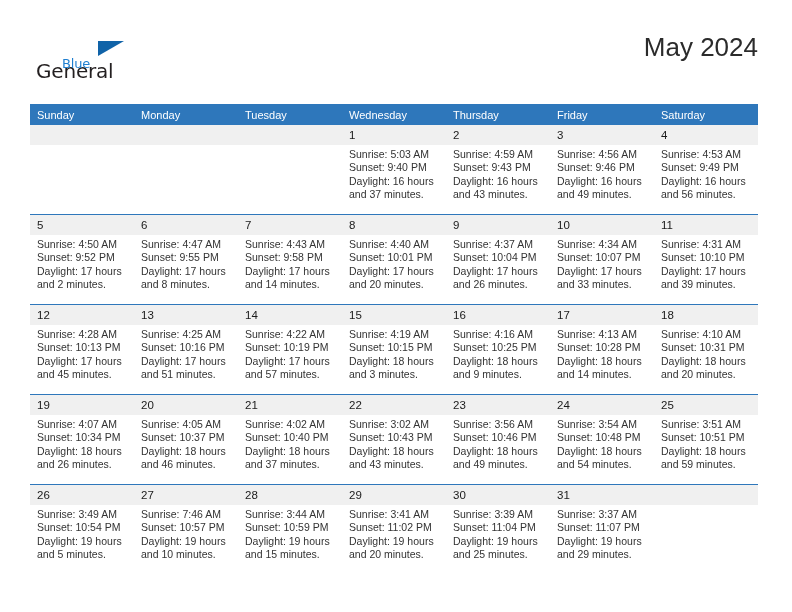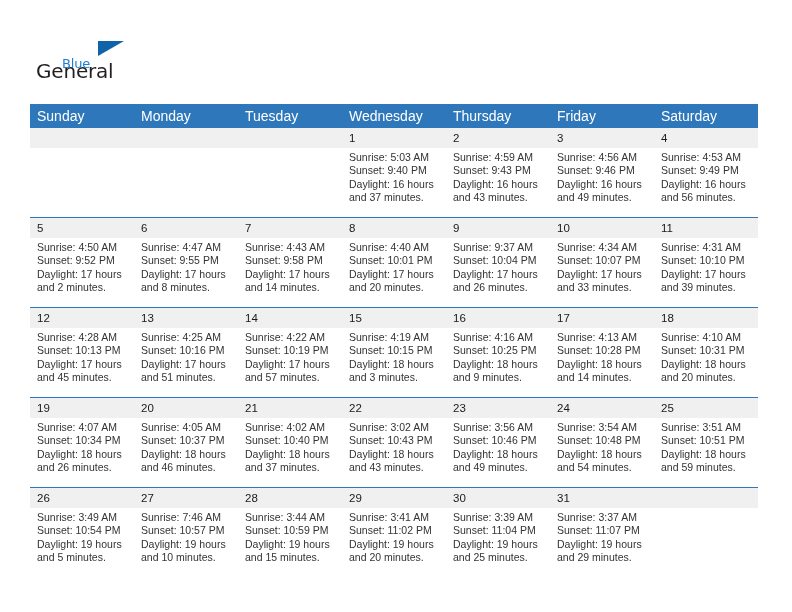--- a/index.html
+++ b/index.html
@@ -91,21 +91,21 @@
     left: 30px;
     top: 104px;
     width: 728px;
     border-collapse: collapse;
     table-layout: fixed;
   }
   .cal th {
     background: #2e77bb;
     color: #ffffff;
     font-weight: normal;
-    font-size: 14px;
+    font-size: 11px;
     text-align: left;
     padding: 4px 0 4px 7px;
     height: 13px;
     border: 0;
   }
   .cal td {
     vertical-align: top;
     padding: 0;
     border: 0;
     border-top: 1px solid #2e77bb;
@@ -145,20 +145,21 @@
 <body>
 
 <div class="page">
 
   <div class="top">
     <div class="brand">
       <span class="brand-general">General</span>
       <span class="brand-tri"></span>
       <span class="brand-blue">Blue</span>
     </div>
+    <div class="title">May 2024</div>
   </div>
 
   <table class="cal">
     <thead>
       <tr id="weekday-row">
           <th>Sunday</th>
           <th>Monday</th>
           <th>Tuesday</th>
           <th>Wednesday</th>
           <th>Thursday</th>
@@ -239,21 +240,21 @@
             <div class="daynum">8</div>
             <div class="info">
               <div>Sunrise: 4:40 AM</div>
               <div>Sunset: 10:01 PM</div>
               <div class="wrap">Daylight: 17 hours and 20 minutes.</div>
             </div>
           </td>
           <td>
             <div class="daynum">9</div>
             <div class="info">
-              <div>Sunrise: 9:37 AM</div>
+              <div>Sunrise: 4:37 AM</div>
               <div>Sunset: 10:04 PM</div>
               <div class="wrap">Daylight: 17 hours and 26 minutes.</div>
             </div>
           </td>
           <td>
             <div class="daynum">10</div>
             <div class="info">
               <div>Sunrise: 4:34 AM</div>
               <div>Sunset: 10:07 PM</div>
               <div class="wrap">Daylight: 17 hours and 33 minutes.</div>

